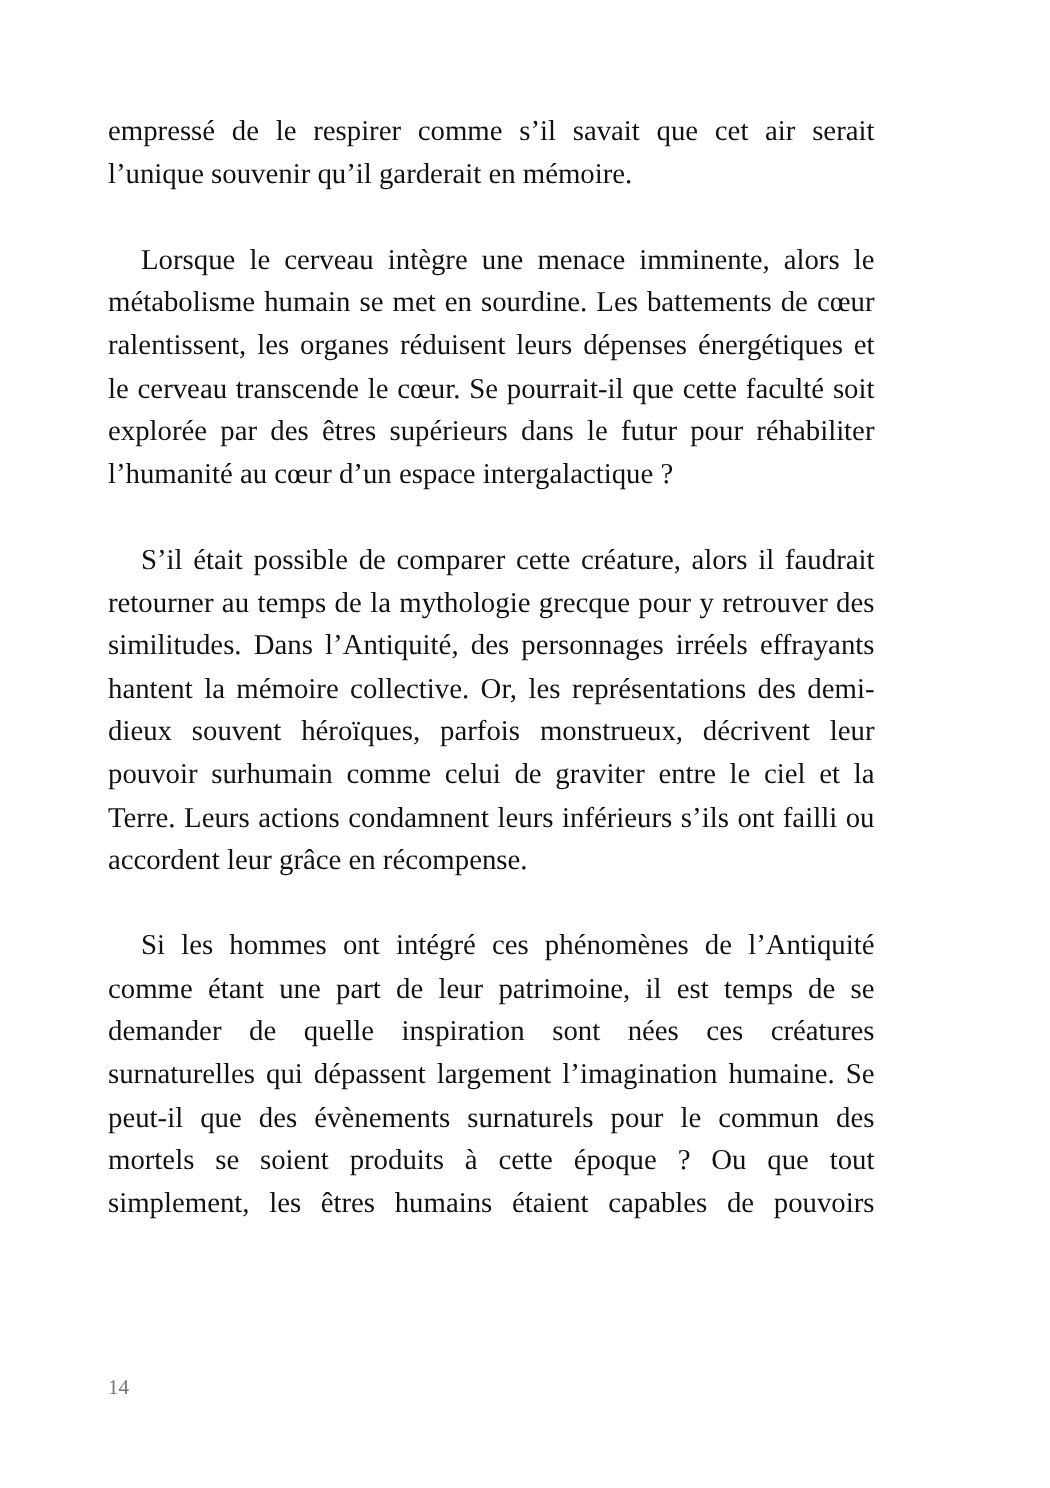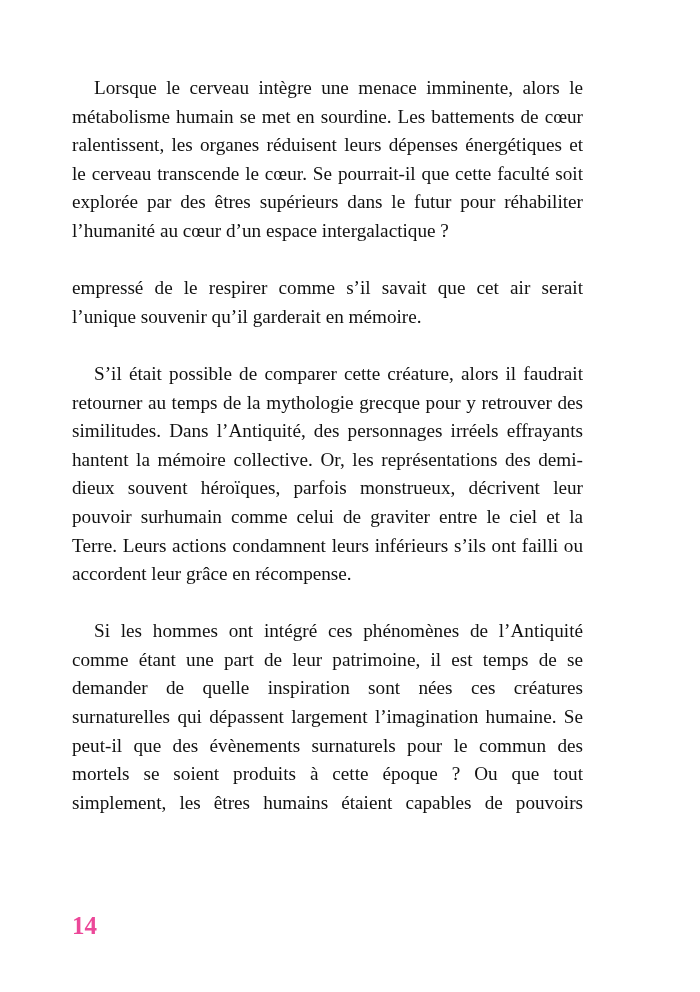--- a/index.html
+++ b/index.html
@@ -32,30 +32,29 @@
     .para.indent {
       text-indent: 22px;
     }
     .para.cont {
       text-indent: 0;
     }
     .page-number {
       position: absolute;
       left: 72px;
       top: 912px;
-      font-size: 25px;
+      font-size: 14px;
       line-height: 28px;
       font-family: "Liberation Serif", "DejaVu Serif", serif;
-      color: #ec4899;
-      font-weight: bold;
+      color: #737373;
     }
   </style>
 </head>
 <body>
 
 <div class="page">
+  <p class="para cont">empressé de le respirer comme s’il savait que cet air serait l’unique souvenir qu’il garderait en mémoire.</p>
   <p class="para indent">Lorsque le cerveau intègre une menace imminente, alors le métabolisme humain se met en sourdine. Les battements de cœur ralentissent, les organes réduisent leurs dépenses énergétiques et le cerveau transcende le cœur. Se pourrait-il que cette faculté soit explorée par des êtres supérieurs dans le futur pour réhabiliter l’humanité au cœur d’un espace intergalactique ?</p>
-  <p class="para cont">empressé de le respirer comme s’il savait que cet air serait l’unique souvenir qu’il garderait en mémoire.</p>
   <p class="para indent">S’il était possible de comparer cette créature, alors il faudrait retourner au temps de la mythologie grecque pour y retrouver des similitudes. Dans l’Antiquité, des personnages irréels effrayants hantent la mémoire collective. Or, les représentations des demi-dieux souvent héroïques, parfois monstrueux, décrivent leur pouvoir surhumain comme celui de graviter entre le ciel et la Terre. Leurs actions condamnent leurs inférieurs s’ils ont failli ou accordent leur grâce en récompense.</p>
   <p class="para indent" style="text-align-last: justify;">Si les hommes ont intégré ces phénomènes de l’Antiquité comme étant une part de leur patrimoine, il est temps de se demander de quelle inspiration sont nées ces créatures surnaturelles qui dépassent largement l’imagination humaine. Se peut-il que des évènements surnaturels pour le commun des mortels se soient produits à cette époque ? Ou que tout simplement, les êtres humains étaient capables de pouvoirs</p>
 </div>
 
 <div class="page-number">14</div>
 
 </body></html>

